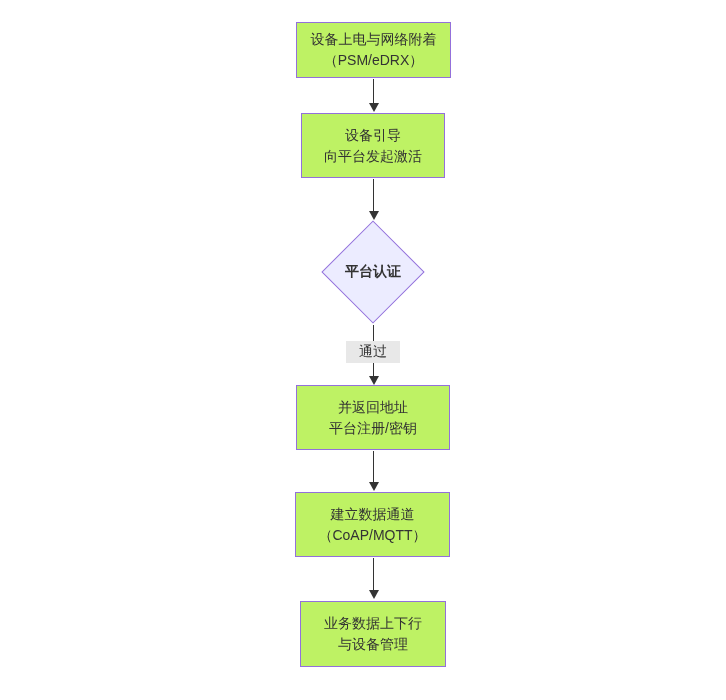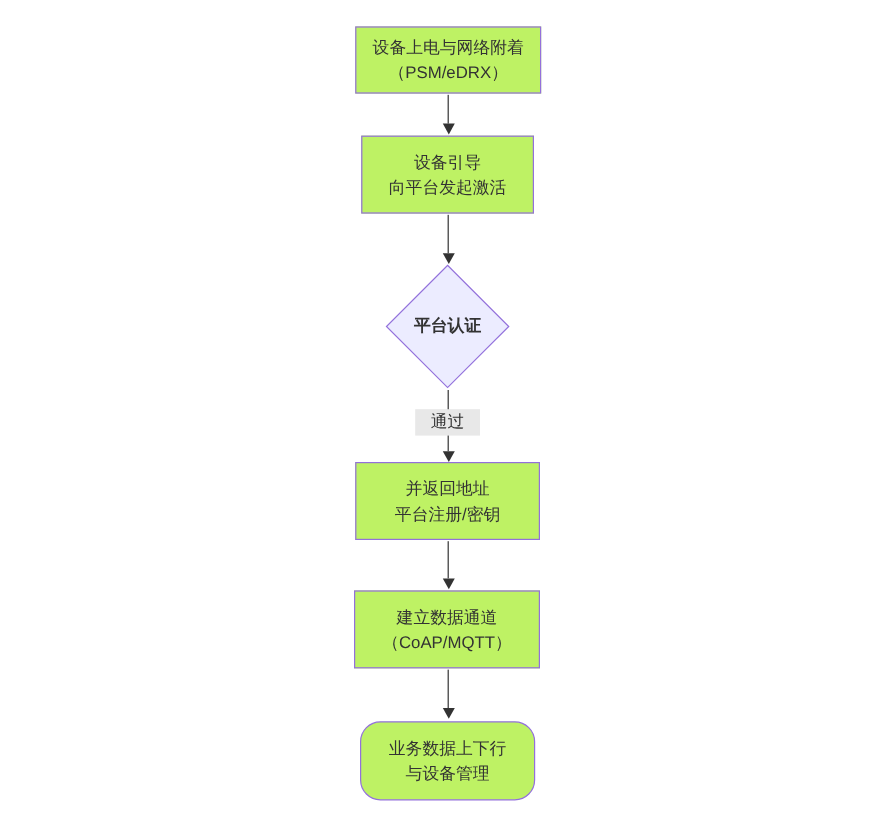--- a/index.html
+++ b/index.html
@@ -130,18 +130,18 @@
 
   <div class="node" style="left:295px; top:492px; width:155px; height:65px;">
     <span class="line">建立数据通道</span>
     <span class="line">（CoAP/MQTT）</span>
   </div>
 
   <div class="arrow" style="left:373px; top:558px; height:32px;">
     <span class="arrowhead"></span>
   </div>
 
-  <div class="node" style="left:300px; top:601px; width:146px; height:66px;border-radius:17px;">
+  <div class="node" style="left:300px; top:601px; width:146px; height:66px;">
     <span class="line">业务数据上下行</span>
     <span class="line">与设备管理</span>
   </div>
 
 </div>
 
 </body></html>

